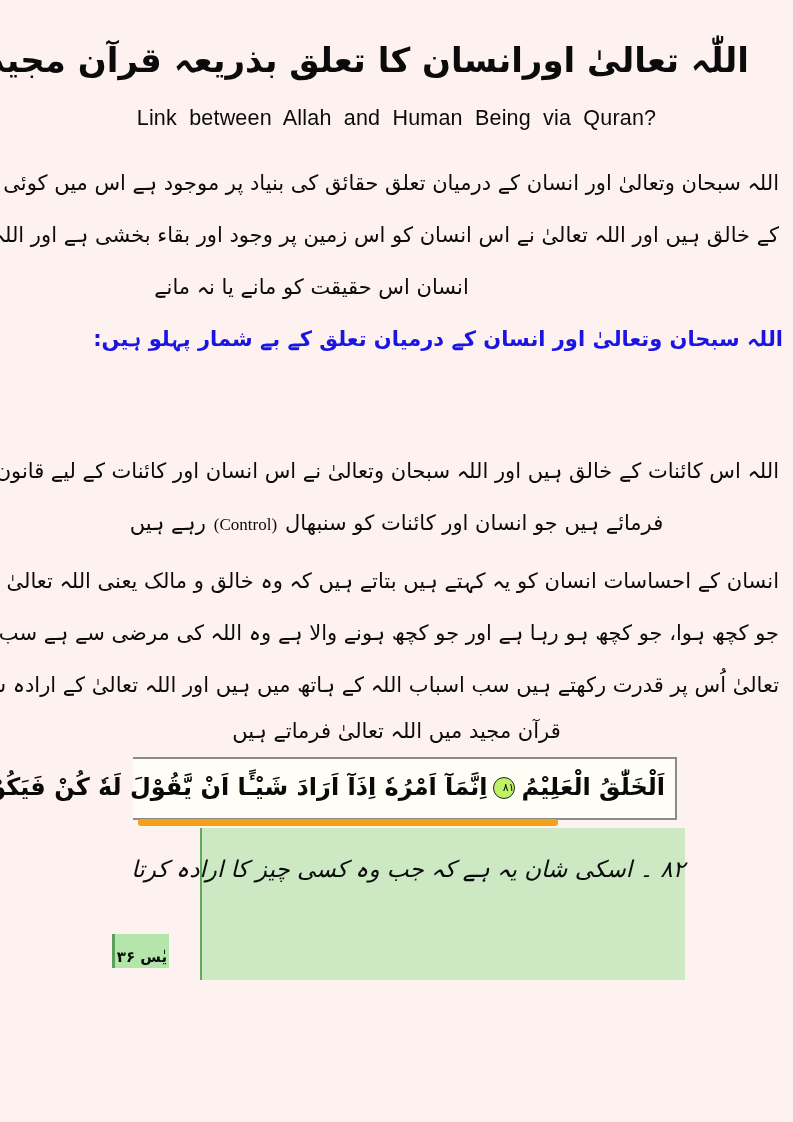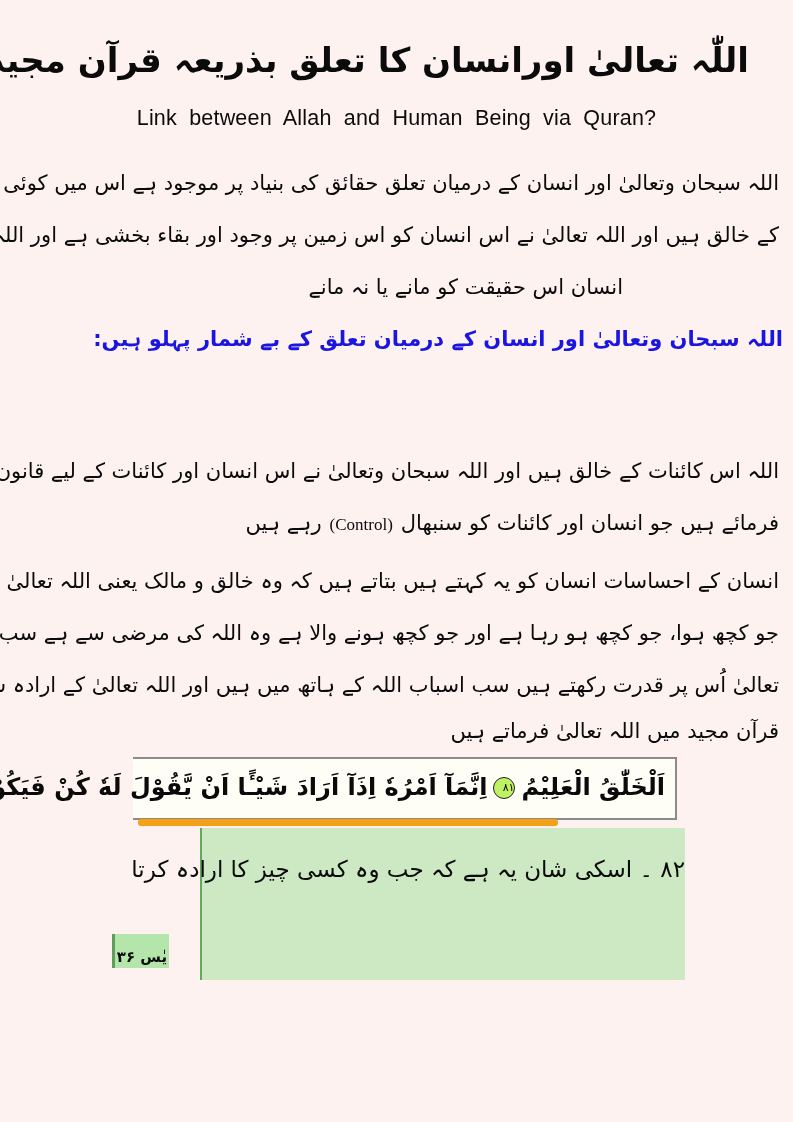--- a/index.html
+++ b/index.html
@@ -11,21 +11,21 @@
     font-family:"DejaVu Sans",sans-serif;
     color:var(--text-black,#0b0b0b);
   }
   .uline{
     position:absolute;left:14px;right:14px;
     direction:rtl;
     font-size:21px;line-height:50px;
     white-space:nowrap;
   }
   .just{text-align:justify;text-align-last:justify;-moz-text-align-last:justify;}
-  .center{}
+  .center{text-align:center;}
   .page-title{
     position:absolute;top:20px;left:0;right:44px;
     direction:rtl;text-align:right;
     font-size:34px;font-weight:bold;line-height:80px;
     white-space:nowrap;
   }
   .subtitle-en{
     position:absolute;top:106px;left:18px;right:18px;
     font-family:"Liberation Sans",sans-serif;
     font-size:21.5px;word-spacing:6px;letter-spacing:.2px;
@@ -86,21 +86,21 @@
     border-radius:3px;z-index:3;
   }
   .green-block{
     position:absolute;top:828px;left:200px;width:485px;height:152px;
     background:var(--green-block-bg,#cde9c3);
     border-left:2px solid var(--green-block-border,#63a95c);
     box-sizing:border-box;
   }
   .trans-line{
     direction:rtl;text-align:center;
-    font-size:23px;line-height:58px;white-space:nowrap;
+    font-size:23px;line-height:58px;white-space:nowrap;font-style:italic;
   }
   .trans-line.first{margin-top:12px;}
   .ref-box{
     position:absolute;top:934px;left:112px;width:57px;height:34px;
     background:var(--ref-box-bg,#b4e5aa);
     border-left:3px solid var(--ref-box-border,#5f9e58);
     box-sizing:border-box;
     direction:rtl;text-align:center;
     font-size:15px;line-height:46px;font-weight:bold;
   }

